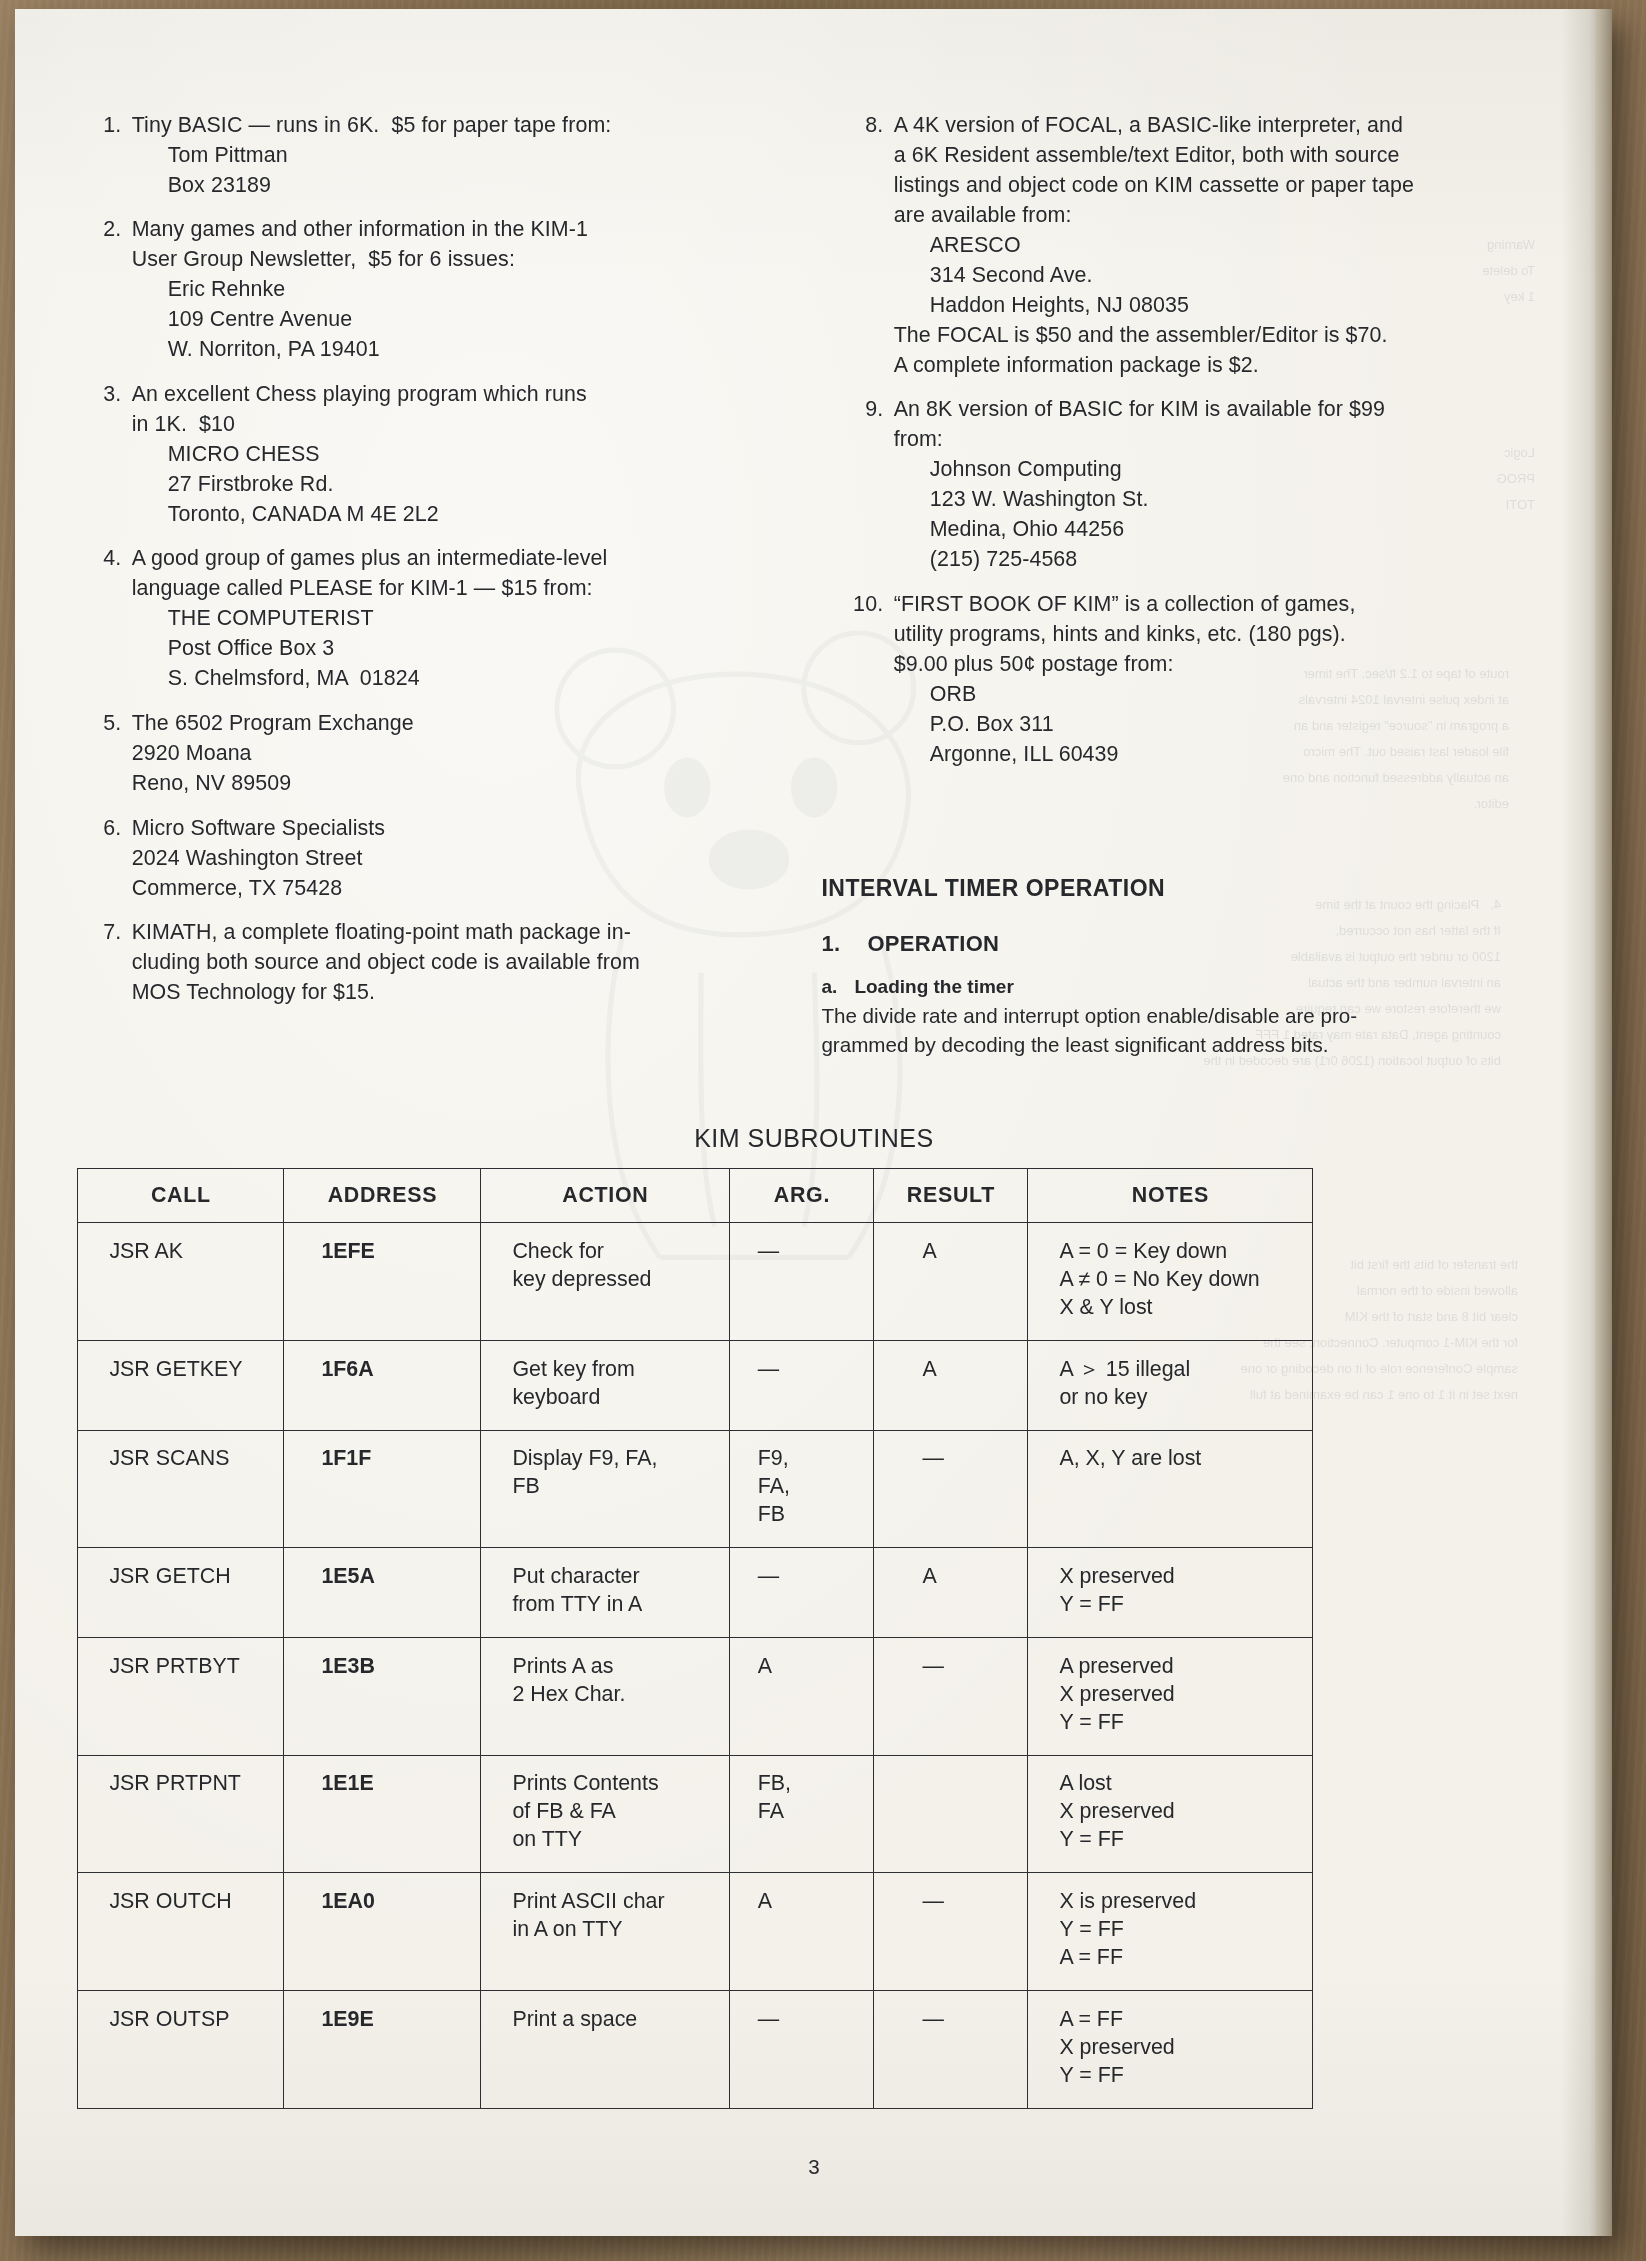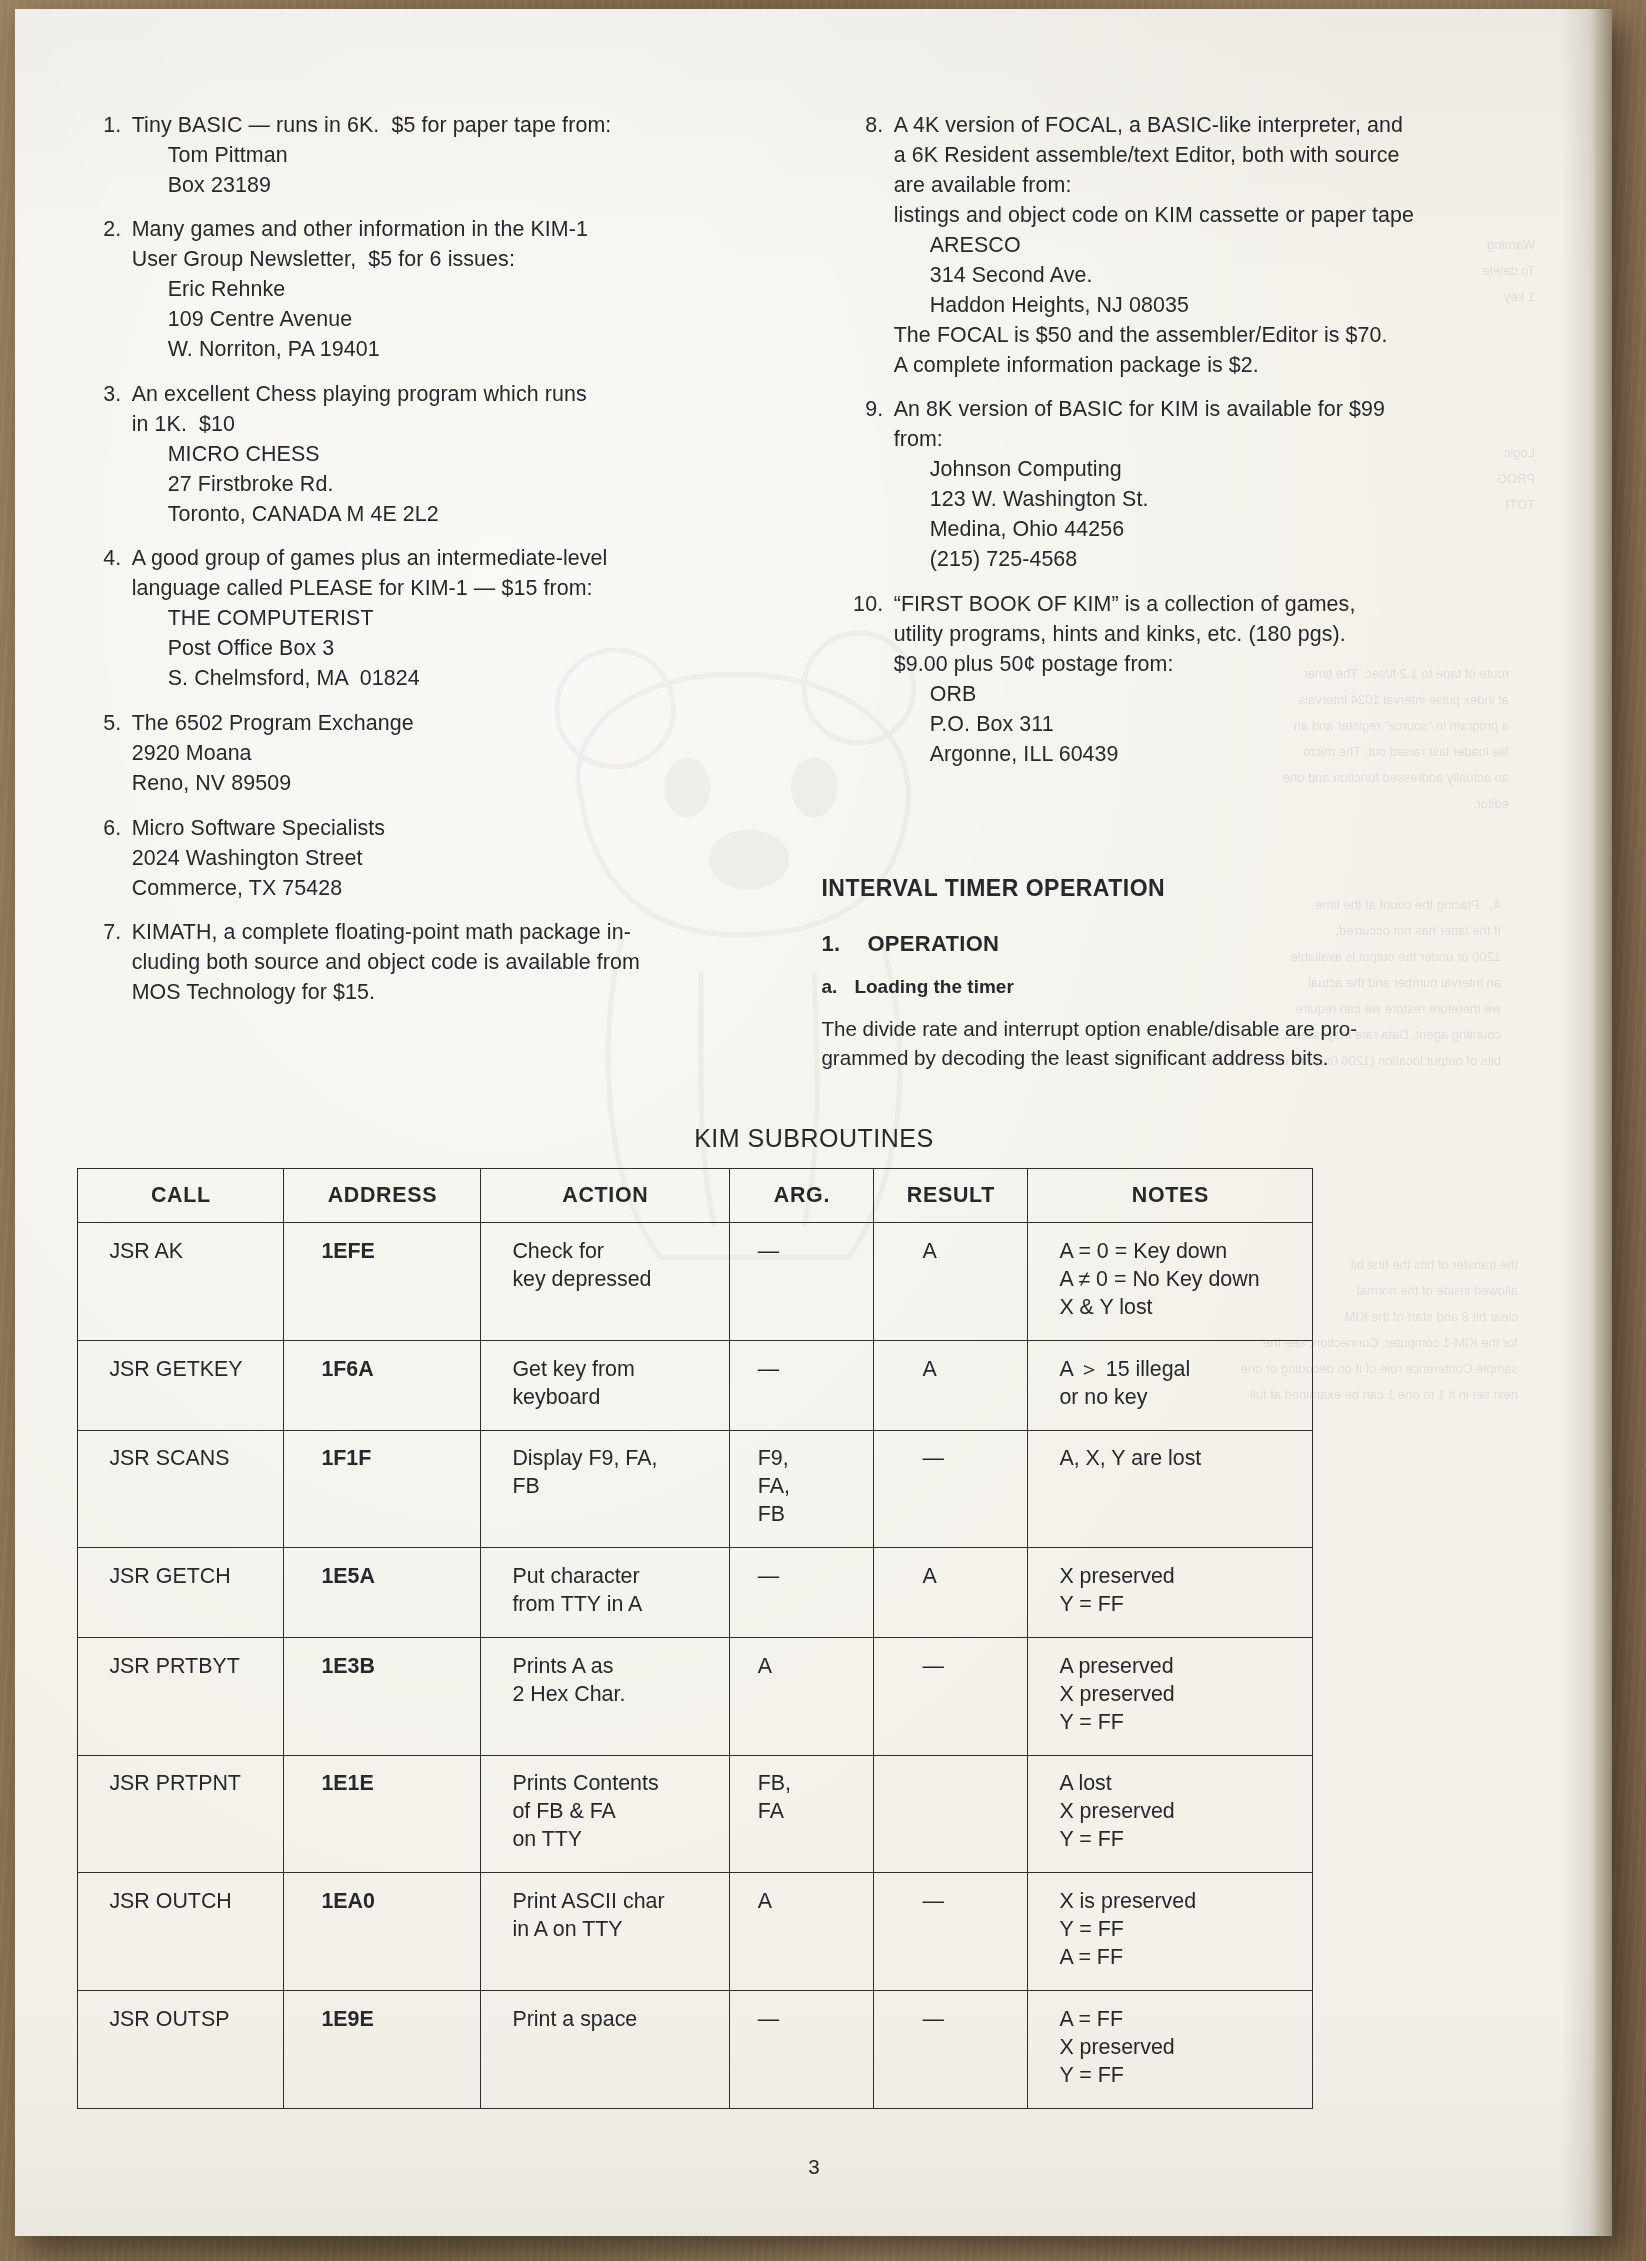--- a/index.html
+++ b/index.html
@@ -149,21 +149,21 @@
   .sec-sub {
     font-size: 22px;
     font-weight: bold;
     letter-spacing: 0.3px;
     margin-bottom: 19px;
   }
   .sec-sub .n { display: inline-block; width: 46px; }
   .sec-sub2 {
     font-size: 19px;
     font-weight: bold;
-    margin-bottom: 16px;
+    margin-bottom: 3px;
   }
   .sec-sub2 .a { display: inline-block; width: 33px; }
   .sec-p {
     font-size: 20.6px;
     line-height: 29px;
   }
 
   
   .table-title {
     position: absolute;
@@ -332,22 +332,22 @@
               <div class="line">MOS Technology for $15.</div>
             </div>
           </div>
         </div>
       <div class="col" id="right-col">
           <div class="item">
             <div class="num">8.</div>
             <div class="itembody">
               <div class="line">A 4K version of FOCAL, a BASIC-like interpreter, and</div>
               <div class="line">a 6K Resident assemble/text Editor, both with source</div>
+              <div class="line">listings and object code on KIM cassette or paper tape</div>
               <div class="line">are available from:</div>
-              <div class="line">listings and object code on KIM cassette or paper tape</div>
               <div class="line indent1">ARESCO</div>
               <div class="line indent1">314 Second Ave.</div>
               <div class="line indent1">Haddon Heights, NJ 08035</div>
               <div class="line">The FOCAL is $50 and the assembler/Editor is $70.</div>
               <div class="line">A complete information package is $2.</div>
             </div>
           </div>
           <div class="item">
             <div class="num">9.</div>
             <div class="itembody">

